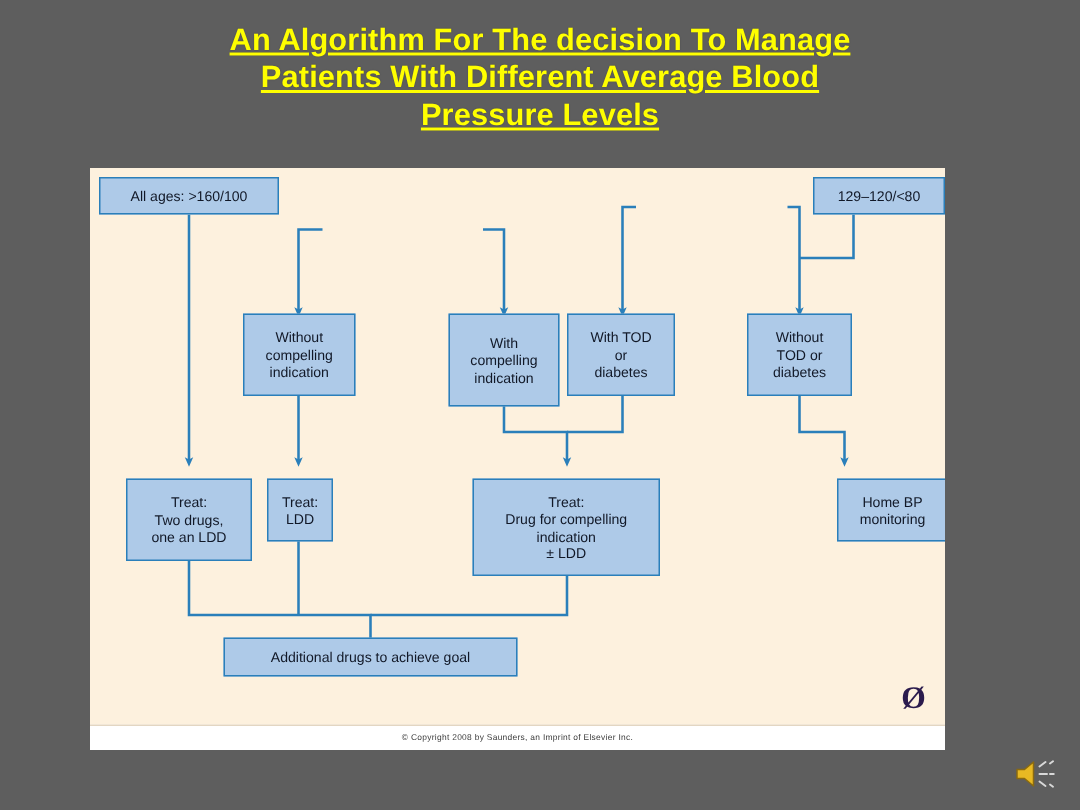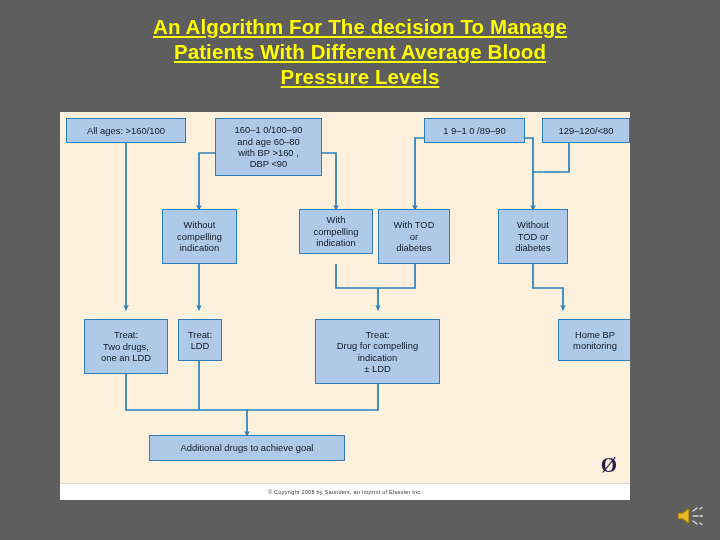--- a/index.html
+++ b/index.html
@@ -145,34 +145,29 @@
       <path d="M473,152 L473,176 L503,176 L503,196" marker-end="url(#arrowhead)"></path>
 
       <path d="M66,262 L66,298 L187,298 L187,322" marker-end="url(#arrowhead)"></path>
       <path d="M139,233 L139,298"></path>
       <path d="M318,272 L318,298 L187,298"></path>
     </g>
   </svg>
 
   <div class="node" style="left:6px;  top:6px;  width:120px; height:25px;">All ages: &gt;160/100</div>
 
-  <div class="node" style="left:155px; top:6px;  width:107px; height:58px;">160–1 0/100–90
-and age 60–80
-with  BP &gt;160 ,
-DBP &lt;90</div>
-
-  <div class="node" style="left:364px; top:6px;  width:101px; height:25px;">1 9–1 0  /89–90</div>
+
 
   <div class="node" style="left:482px; top:6px;  width:88px;  height:25px;">129–120/&lt;80</div>
 
   <div class="node" style="left:102px; top:97px; width:75px;  height:55px;">Without
 compelling
 indication</div>
 
-  <div class="node" style="left:239px; top:97px; width:74px;  height:45px;">With
+  <div class="node" style="left:239px; top:97px; width:74px;  height:62px;">With
 compelling
 indication</div>
 
   <div class="node" style="left:318px; top:97px; width:72px;  height:55px;">With TOD
 or
 diabetes</div>
 
   <div class="node" style="left:438px; top:97px; width:70px;  height:55px;">Without
 TOD or
 diabetes</div>
@@ -185,21 +180,21 @@
 LDD</div>
 
   <div class="node" style="left:255px; top:207px; width:125px; height:65px;">Treat:
 Drug for compelling
 indication
 ± LDD</div>
 
   <div class="node" style="left:466px; top:207px; width:74px; height:42px;margin-left:32px;">Home BP
 monitoring</div>
 
-  <div class="node" style="left:89px;  top:323px; width:196px; height:26px;">Additional drugs to achieve goal</div>
+  <div class="node" style="left:89px;  top:313px; width:196px; height:26px;">Additional drugs to achieve goal</div>
 
   <div id="publisher-mark">Ø</div>
 
   <div id="copyright-bar">© Copyright 2008 by Saunders, an Imprint of Elsevier Inc.</div>
 </div>
 
 <div id="audio-icon">
   <svg viewBox="0 0 34 28" width="34" height="28">
     <path d="M4,11 L9,11 L15,6 L15,22 L9,17 L4,17 Z" fill="#e8b923" stroke="#8a6a10" stroke-width="1" stroke-linejoin="round"></path>
     <g stroke="#d8d8d8" stroke-width="1.3" fill="none" stroke-linecap="round">

